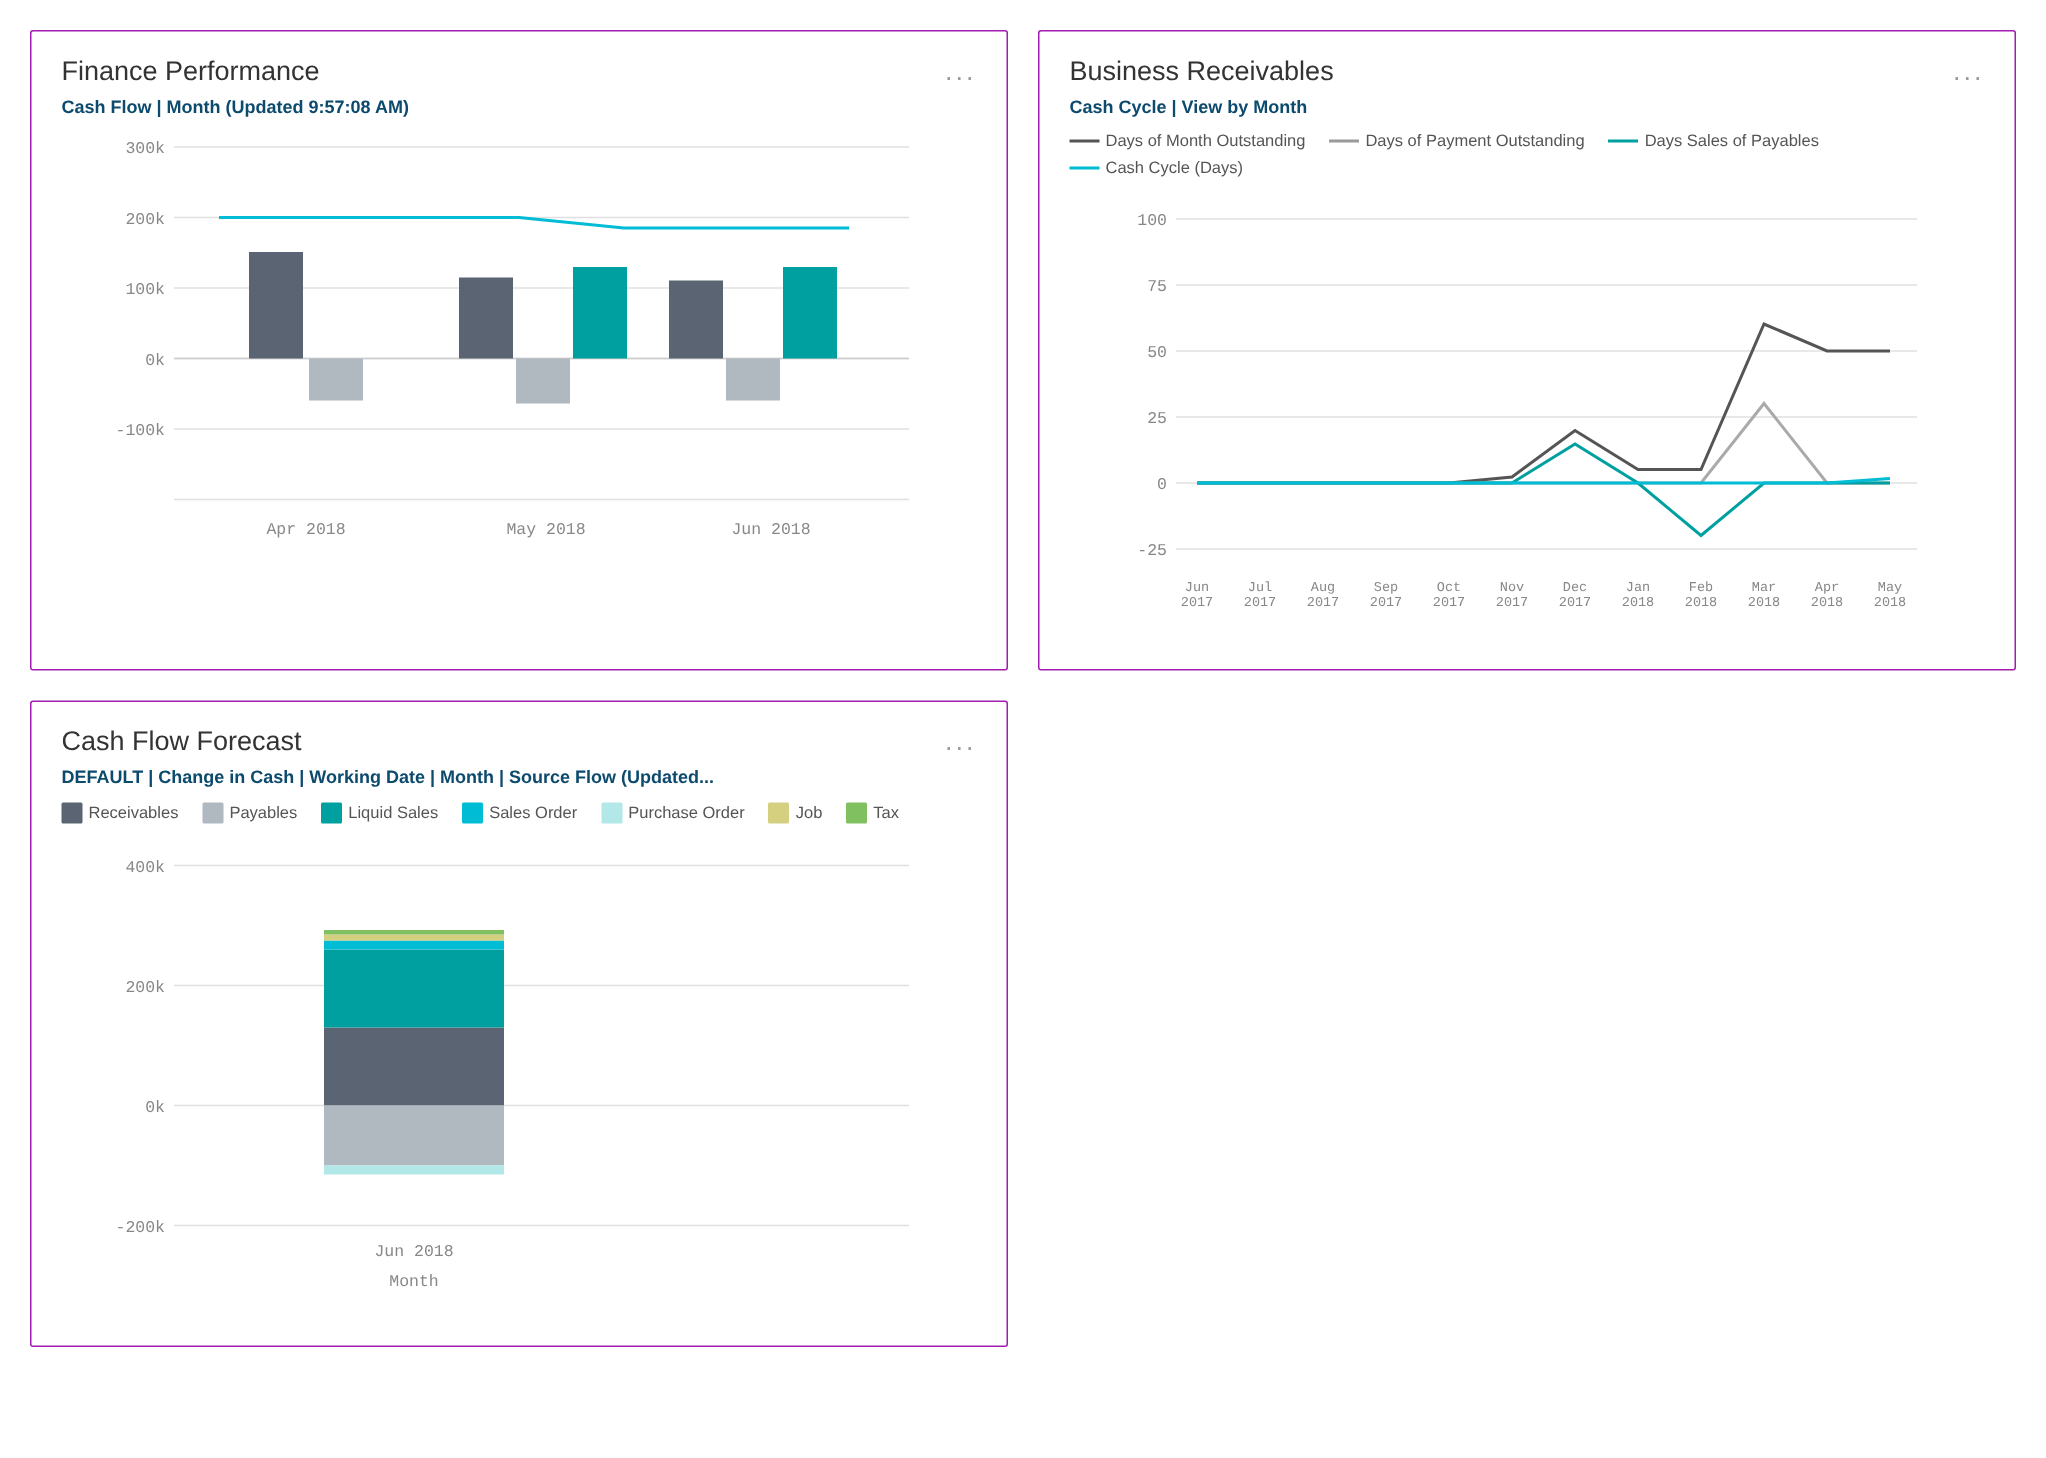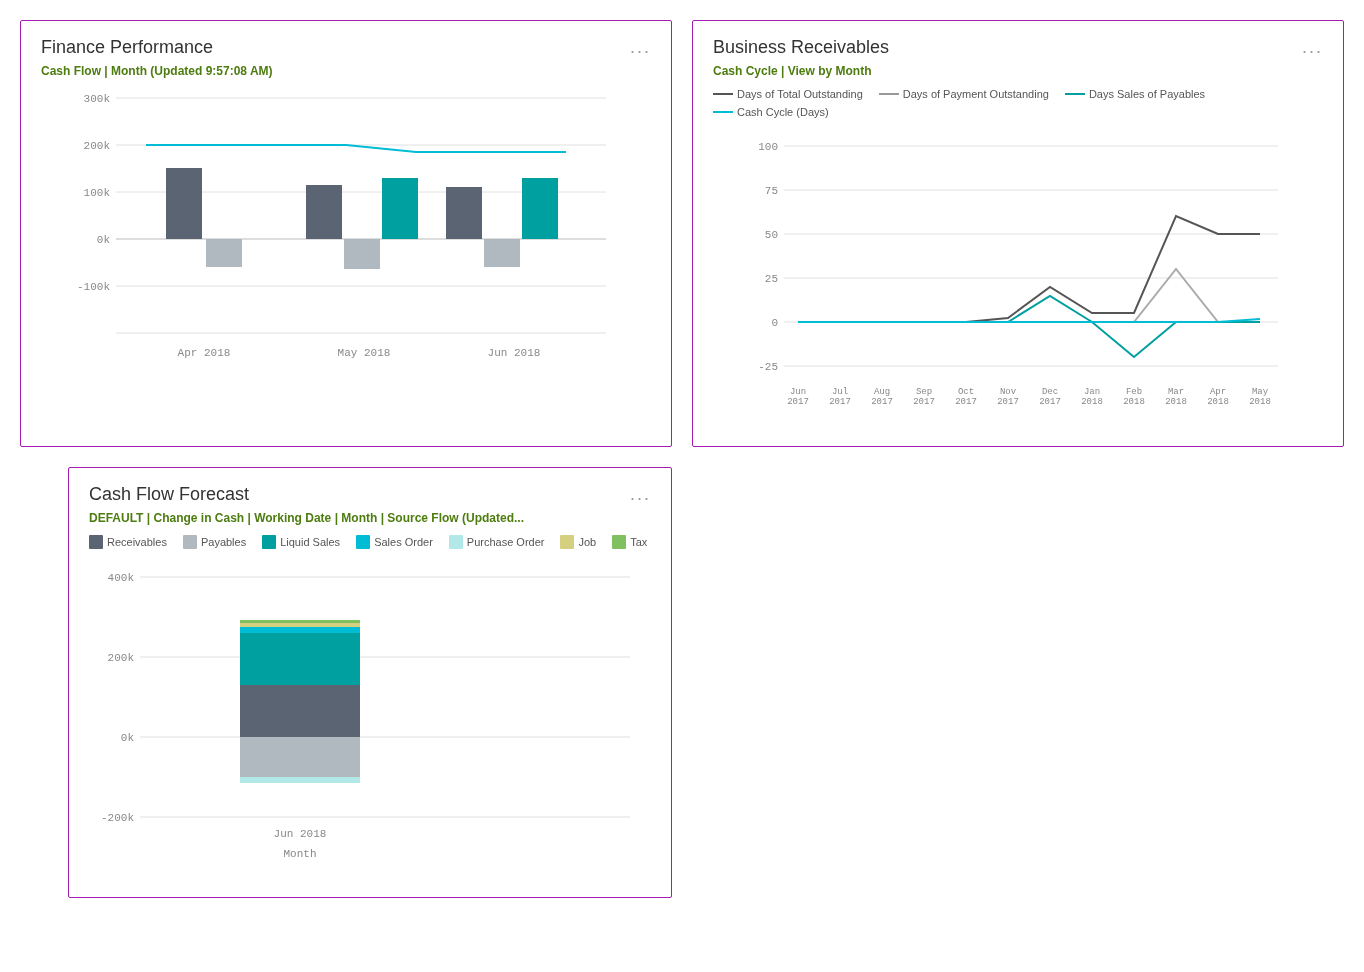--- a/index.html
+++ b/index.html
@@ -38,21 +38,21 @@
     }
     .panel-menu {
       font-size: 18px;
       color: #999;
       cursor: pointer;
       letter-spacing: 2px;
     }
     .panel-subtitle {
       font-size: 12px;
       font-weight: 600;
-      color: #4d7c0f;
+      color: #0c4a6e;
       margin-bottom: 10px;
     }
     .legend {
       display: flex;
       flex-wrap: wrap;
       gap: 6px 16px;
       margin-bottom: 8px;
       font-size: 11px;
       color: #555;
     }
@@ -137,21 +137,21 @@
   <div class="panel">
     <div class="panel-header">
       <span class="panel-title">Business Receivables</span>
       <span class="panel-menu">...</span>
     </div>
     <div class="panel-subtitle">Cash Cycle | View by Month</div>
 
     <div class="legend">
       <div class="legend-item">
         <span class="legend-line" style="background:#555; height:2px;"></span>
-        <span>Days of Total Outstanding</span>
+        <span>Days of Month Outstanding</span>
       </div>
       <div class="legend-item">
         <span class="legend-line" style="background:#999; height:2px;"></span>
         <span>Days of Payment Outstanding</span>
       </div>
       <div class="legend-item">
         <span class="legend-line" style="background:#00a0a0; height:2px;"></span>
         <span>Days Sales of Payables</span>
       </div>
       <div class="legend-item">
@@ -207,21 +207,21 @@
         <polyline points="60,196 102,196 144,196 186,196 228,196 270,196 312,196 354,196 396,196 438,143 480,196 522,196" fill="none" stroke="#aaa" stroke-width="2"></polyline>
 
         <polyline points="60,196 102,196 144,196 186,196 228,196 270,196 312,170 354,196 396,231 438,196 480,196 522,196" fill="none" stroke="#00a0a0" stroke-width="2"></polyline>
 
         <polyline points="60,196 102,196 144,196 186,196 228,196 270,196 312,196 354,196 396,196 438,196 480,196 522,193" fill="none" stroke="#00bcd4" stroke-width="2"></polyline>
 
       </svg>
     </div>
   </div>
 
-  <div class="panel" style="grid-column: 1/2; margin-left: 48px;">
+  <div class="panel" style="grid-column: 1/2;">
     <div class="panel-header">
       <span class="panel-title">Cash Flow Forecast</span>
       <span class="panel-menu">...</span>
     </div>
     <div class="panel-subtitle">DEFAULT | Change in Cash | Working Date | Month | Source Flow (Updated...</div>
 
     <div class="legend">
       <div class="legend-item">
         <span class="legend-box" style="background:#5a6472;"></span>
         <span>Receivables</span>

